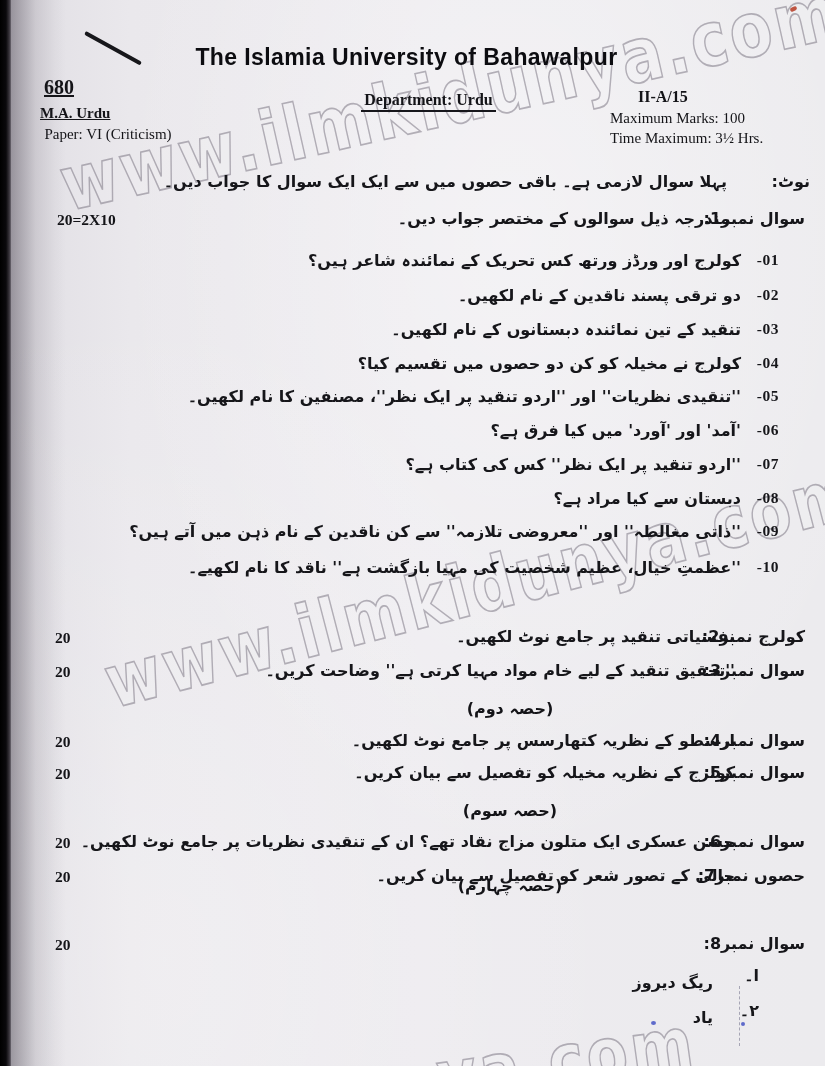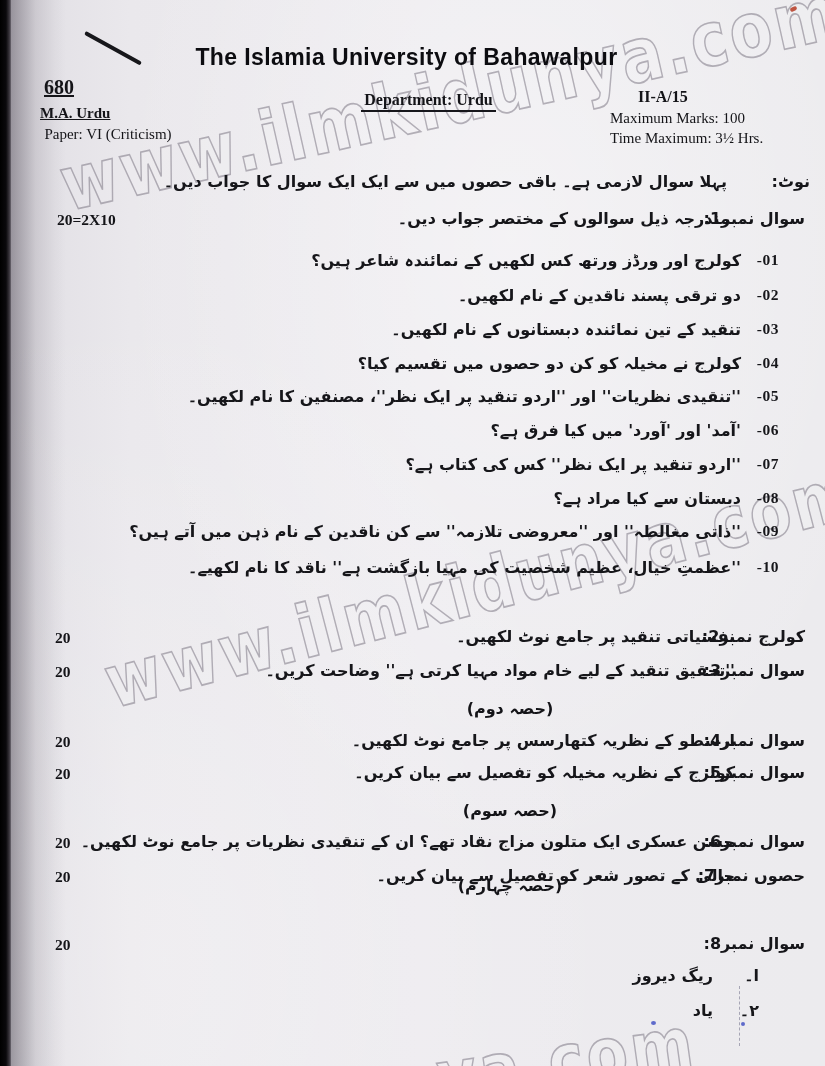--- a/index.html
+++ b/index.html
@@ -44,21 +44,21 @@
   .q1-text{padding-right:95px;display:block;}
   .qtext{padding-right:90px;display:block;}
   .itext{padding-right:84px;display:block;}
   .qnum{position:absolute;right:46px;direction:ltr;font-family:"Liberation Serif",serif;
     font-weight:bold;font-size:15.5px;letter-spacing:.5px;}
   .sechead{position:absolute;left:430px;width:160px;height:26px;text-align:center;
     font-family:"DejaVu Sans",sans-serif;font-weight:bold;font-size:16px;direction:rtl;}
   .marks{position:absolute;left:55px;font-family:"Liberation Serif",serif;font-weight:bold;font-size:15.5px;}
   .marks-note{position:absolute;left:57px;font-family:"Liberation Serif",serif;font-weight:bold;font-size:15.5px;}
   .pnum{position:absolute;right:66px;}
-  .ptext{position:absolute;right:112px;}
+  .ptext{position:absolute;right:112px;margin-top:7px;}
   
   .pen-stroke{position:absolute;left:86px;top:31px;width:64px;height:3.6px;background:#17171b;
     border-radius:2px;transform:rotate(29deg);transform-origin:0 0;}
   .red-speck{position:absolute;left:790px;top:7px;width:7px;height:4px;background:#b8432d;
     border-radius:2px;transform:rotate(-25deg);opacity:.9;}
   .fold-line{position:absolute;left:739px;top:986px;height:60px;width:0;
     border-left:1.4px dashed rgba(96,96,124,.5);}
   .blue-speck1{position:absolute;left:651px;top:1021px;width:5px;height:4px;background:#4553c4;border-radius:50%;opacity:.85;}
   .blue-speck2{position:absolute;left:741px;top:1022px;width:4px;height:4px;background:#4553c4;border-radius:50%;opacity:.85;}
 </style>
@@ -103,21 +103,21 @@
   </div>
 
   <div class="urow" style="top:209px">
     <span class="ulabel">سوال نمبر1:</span>
     <span class="q1-text">مندرجہ ذیل سوالوں کے مختصر جواب دیں۔</span>
   </div>
   <div class="marks-note" style="top:211px">20=2X10</div>
 
   <div class="urow" style="top:251px">
     <span class="qnum">-01</span>
-    <span class="itext">کولرج اور ورڈز ورتھ کس لکھیں کے نمائندہ شاعر ہیں؟</span>
+    <span class="itext">کولرج اور ورڈز ورتھ کس تحریک کے نمائندہ شاعر ہیں؟</span>
   </div>
   <div class="urow" style="top:286px">
     <span class="qnum">-02</span>
     <span class="itext">دو ترقی پسند ناقدین کے نام لکھیں۔</span>
   </div>
   <div class="urow" style="top:320px">
     <span class="qnum">-03</span>
     <span class="itext">تنقید کے تین نمائندہ دبستانوں کے نام لکھیں۔</span>
   </div>
   <div class="urow" style="top:354px">

